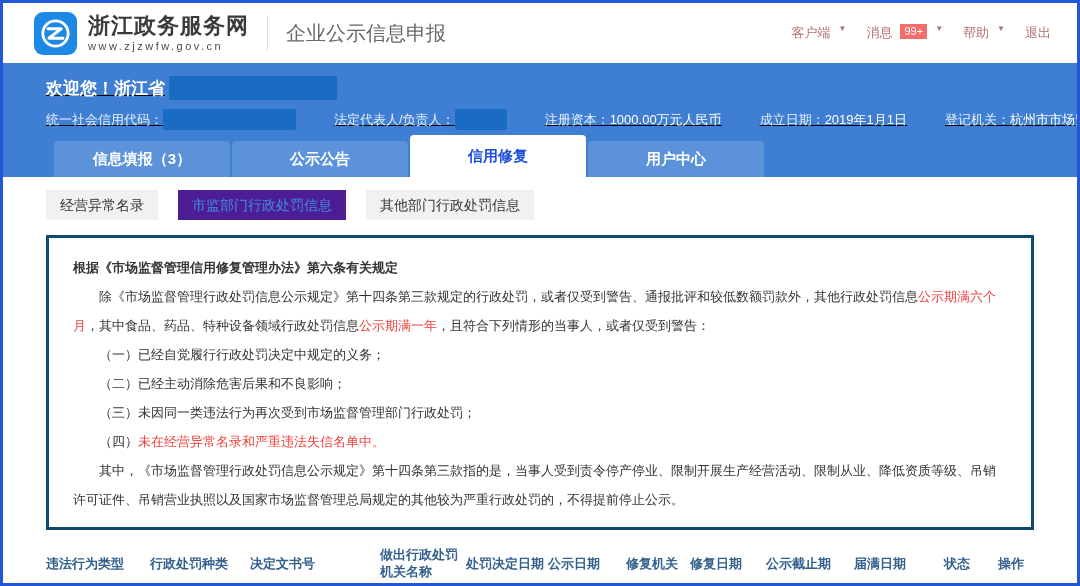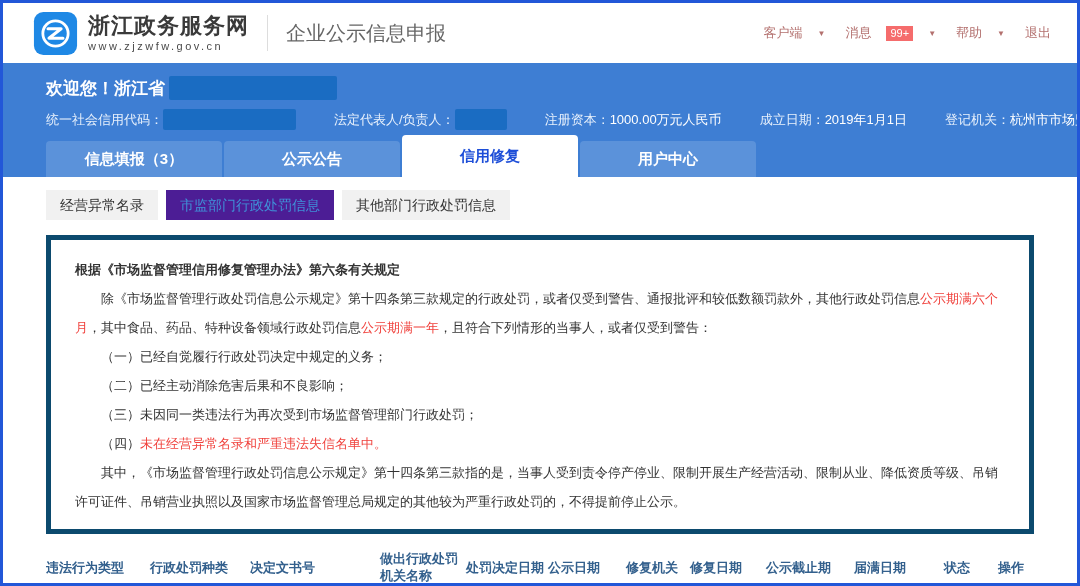--- a/index.html
+++ b/index.html
@@ -14,51 +14,51 @@
 
   
   .topbar { height:60px; background:#fff; display:flex; align-items:center; padding:0 26px 0 30px; }
   .logo { width:45px; height:45px; flex:0 0 auto; }
   .brand { margin-left:10px; line-height:1.1; }
   .brand-title { font-size:22px; font-weight:bold; color:#3a3a3a; letter-spacing:1px; }
   .brand-url { font-size:11px; color:#4a4a4a; letter-spacing:2.5px; margin-top:2px; }
   .v-div { width:1px; height:36px; background:#ddd; margin:0 18px; }
   .page-title { font-size:20px; color:#666; }
   .top-menu { margin-left:auto; display:flex; align-items:center; gap:20px; font-size:13px; color:#b3706e; }
-  .top-menu .item { display:flex; align-items:center; gap:15px; cursor:pointer; }
+  .top-menu .item { display:flex; align-items:flex-start; gap:8px; cursor:pointer; }
   .caret { font-size:8px; color:#b3706e; }
   .badge { background:#f56c6c; color:#fff; font-size:11px; line-height:15px; padding:0 4px; border-radius:0; }
 
   
-  .banner { position:relative; height:114px; background:#3e7ed3; padding:13px 40px 0 43px; }
+  .banner { position:relative; height:114px; background:#3e7ed3; padding:13px 40px 0 43px;text-decoration:underline; }
   .welcome { color:#fff; font-size:17px; font-weight:bold; display:flex; align-items:center; }
   .redact { display:inline-block; background:#1a6cc2; border-radius:2px; }
   .welcome .redact { width:168px; height:24px; margin-left:4px; }
   .banner-fields { display:flex; align-items:center; margin-top:9px; font-size:13px; color:#e8f1fc; }
   .bf { display:flex; align-items:center; margin-right:38px; white-space:nowrap; }
   .bf .redact { height:21px; }
   .bf .r-code { width:133px; }
   .bf .r-legal { width:52px; }
   .bf .val { color:#fff; }
 
   
-  .tabs { position:absolute; left:43px; bottom:0; display:flex; align-items:flex-end; }
+  .tabs { position:absolute; left:51px; bottom:0; display:flex; align-items:flex-end; }
   .tab { width:176px; height:36px; line-height:36px; margin-right:2px; text-align:center;
          background:#5b92da; color:#fff; font-size:15px; font-weight:bold;
          border-radius:4px 4px 0 0; cursor:pointer; }
   .tab.active { background:#fff; color:#1d4ed8; height:42px; line-height:42px; }
 
   
-  .subtabs { display:flex; gap:8px; padding:13px 0 0 43px; }
+  .subtabs { display:flex; gap:20px; padding:13px 0 0 43px; }
   .subtab { height:30px; line-height:30px; padding:0 14px; font-size:14px; background:#f1f1f1;
             color:#333; cursor:pointer; white-space:nowrap; }
   .subtab.active { background:#4c1d95; color:#3f90d8; }
 
   
-  .notice { margin:15px 43px 0; border:5px solid #0c4a6e; padding:15px 24px 13px; font-size:13px;
+  .notice { margin:15px 43px 0; border:3px solid #0c4a6e; padding:15px 24px 13px; font-size:13px;
             color:#333; line-height:29px; }
   .notice .head { font-weight:bold; }
   .notice p { text-indent:2em; }
   .red { color:#f0413c; }
 
   
   .table-wrap { margin:10px 43px 0; }
   table { width:100%; border-collapse:collapse; table-layout:fixed; font-size:13px; }
   th { color:#33608d; font-weight:bold; text-align:left; padding:6px 4px 8px 0; vertical-align:middle;
        border-bottom:1px solid #d8dce2; line-height:17px; }

